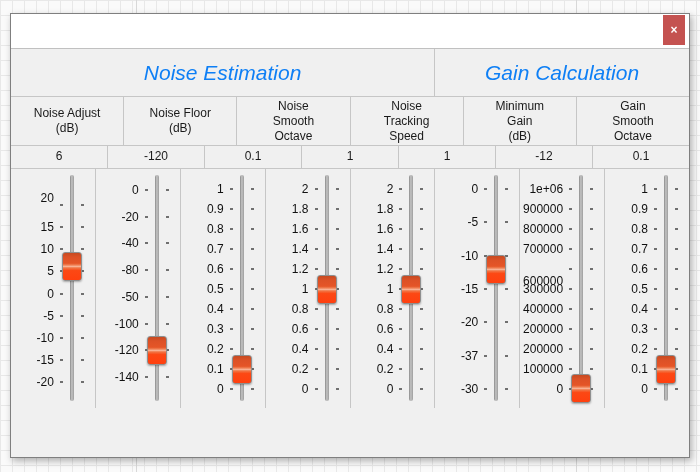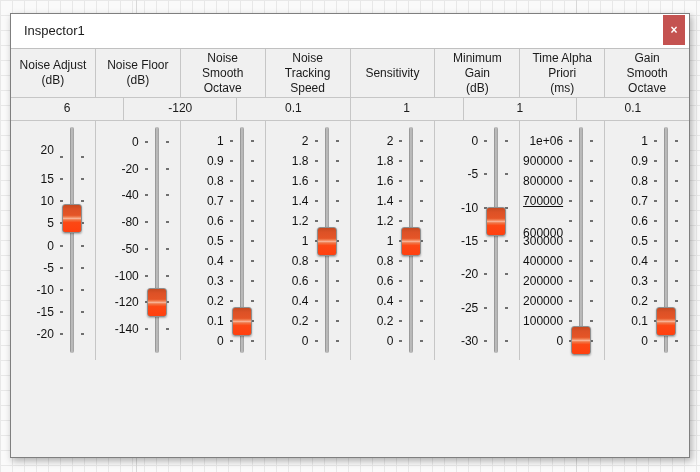--- a/index.html
+++ b/index.html
@@ -92,25 +92,32 @@
       #c64a21 0%, #dc5126 15%, #e55527 38%, #ef7c4e 44%,
       #f8b193 50%, #f07747 55%, #fc4814 65%, #ff400f 100%);
     box-shadow:0 1px 2px rgba(0,0,0,.3);
   }
 </style>
 </head>
 <body>
 
 <div class="window">
   <div class="titlebar">
-    <span class="title-text">Inspector1</span>
     <div class="close-btn">×</div>
   </div>
 
 
+  <div class="row sections-row">
+    <div class="section-cell span5">
+      <span>Noise Estimation</span>
+    </div>
+    <div class="section-cell span3">
+      <span>Gain Calculation</span>
+    </div>
+  </div>
 
   <div class="row headers-row" id="headers-row">
       <div class="hcell">
         <div>Noise Adjust</div>
         <div>(dB)</div>
       </div>
       <div class="hcell">
         <div>Noise Floor</div>
         <div>(dB)</div>
       </div>
@@ -118,44 +125,37 @@
         <div>Noise</div>
         <div>Smooth</div>
         <div>Octave</div>
       </div>
       <div class="hcell">
         <div>Noise</div>
         <div>Tracking</div>
         <div>Speed</div>
       </div>
       <div class="hcell">
-        <div>Sensitivity</div>
-      </div>
-      <div class="hcell">
         <div>Minimum</div>
         <div>Gain</div>
         <div>(dB)</div>
-      </div>
-      <div class="hcell">
-        <div>Time Alpha</div>
-        <div>Priori</div>
-        <div>(ms)</div>
       </div>
       <div class="hcell">
         <div>Gain</div>
         <div>Smooth</div>
         <div>Octave</div>
       </div>
     </div>
   <div class="row values-row" id="values-row">
       <div class="vcell">6</div>
       <div class="vcell">-120</div>
       <div class="vcell">0.1</div>
       <div class="vcell">1</div>
       <div class="vcell">1</div>
+      <div class="vcell">-12</div>
       <div class="vcell">0.1</div>
     </div>
   <div class="row sliders-row" id="sliders-row">
       <div class="scell">
         <div class="track"></div>
         <div class="tick-label" style="top: 22px;">20</div>
         <div class="dash dash-left" style="top: 35px;"></div>
         <div class="dash dash-right" style="top: 35px;"></div>
         <div class="tick-label" style="top: 51px;">15</div>
         <div class="dash dash-left" style="top: 57px;"></div>
@@ -332,40 +332,40 @@
         <div class="dash dash-right" style="top: 52px;"></div>
         <div class="tick-label" style="top: 80px;">-10</div>
         <div class="dash dash-left" style="top: 86px;"></div>
         <div class="dash dash-right" style="top: 86px;"></div>
         <div class="tick-label" style="top: 113px;">-15</div>
         <div class="dash dash-left" style="top: 119px;"></div>
         <div class="dash dash-right" style="top: 119px;"></div>
         <div class="tick-label" style="top: 146px;">-20</div>
         <div class="dash dash-left" style="top: 152px;"></div>
         <div class="dash dash-right" style="top: 152px;"></div>
-        <div class="tick-label" style="top: 180px;">-25</div>
+        <div class="tick-label" style="top: 180px;">-37</div>
         <div class="dash dash-left" style="top: 186px;"></div>
         <div class="dash dash-right" style="top: 186px;"></div>
         <div class="tick-label" style="top: 213px;">-30</div>
         <div class="dash dash-left" style="top: 219px;"></div>
         <div class="dash dash-right" style="top: 219px;"></div>
         <div class="handle" style="top: 86px;"></div>
       </div>
       <div class="scell">
         <div class="track"></div>
         <div class="tick-label" style="top: 13px;">1e+06</div>
         <div class="dash dash-left" style="top: 19px;"></div>
         <div class="dash dash-right" style="top: 19px;"></div>
         <div class="tick-label" style="top: 33px;">900000</div>
         <div class="dash dash-left" style="top: 39px;"></div>
         <div class="dash dash-right" style="top: 39px;"></div>
         <div class="tick-label" style="top: 53px;">800000</div>
         <div class="dash dash-left" style="top: 59px;"></div>
         <div class="dash dash-right" style="top: 59px;"></div>
-        <div class="tick-label" style="top: 73px; text-decoration: underline;">700000</div>
+        <div class="tick-label" style="top: 73px;">700000</div>
         <div class="dash dash-left" style="top: 79px;"></div>
         <div class="dash dash-right" style="top: 79px;"></div>
         <div class="tick-label" style="top: 105px;">600000</div>
         <div class="dash dash-left" style="top: 99px;"></div>
         <div class="dash dash-right" style="top: 99px;"></div>
         <div class="tick-label" style="top: 113px;">300000</div>
         <div class="dash dash-left" style="top: 119px;"></div>
         <div class="dash dash-right" style="top: 119px;"></div>
         <div class="tick-label" style="top: 133px;">400000</div>
         <div class="dash dash-left" style="top: 139px;"></div>

